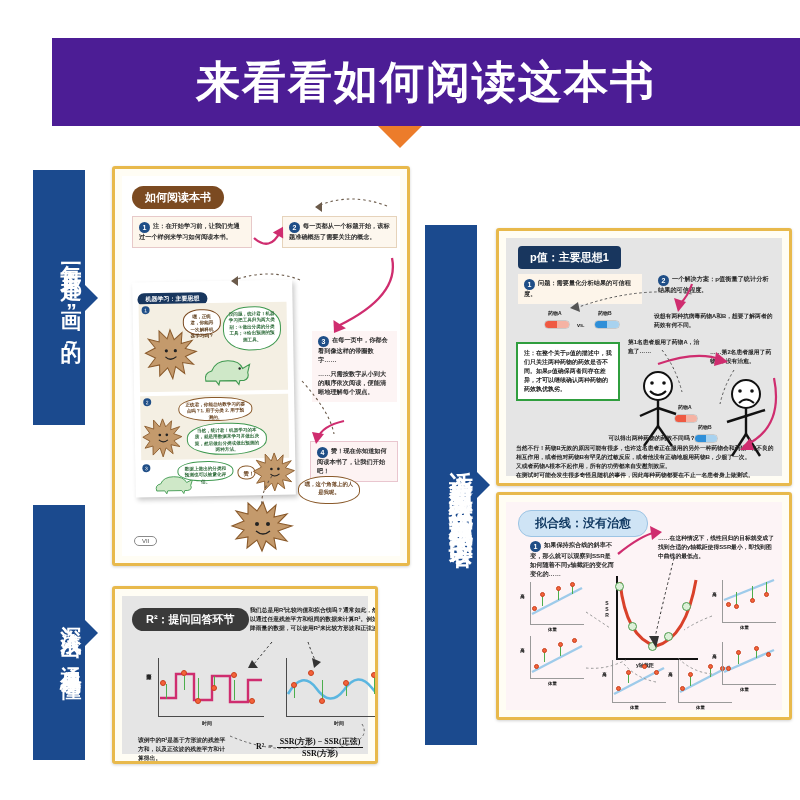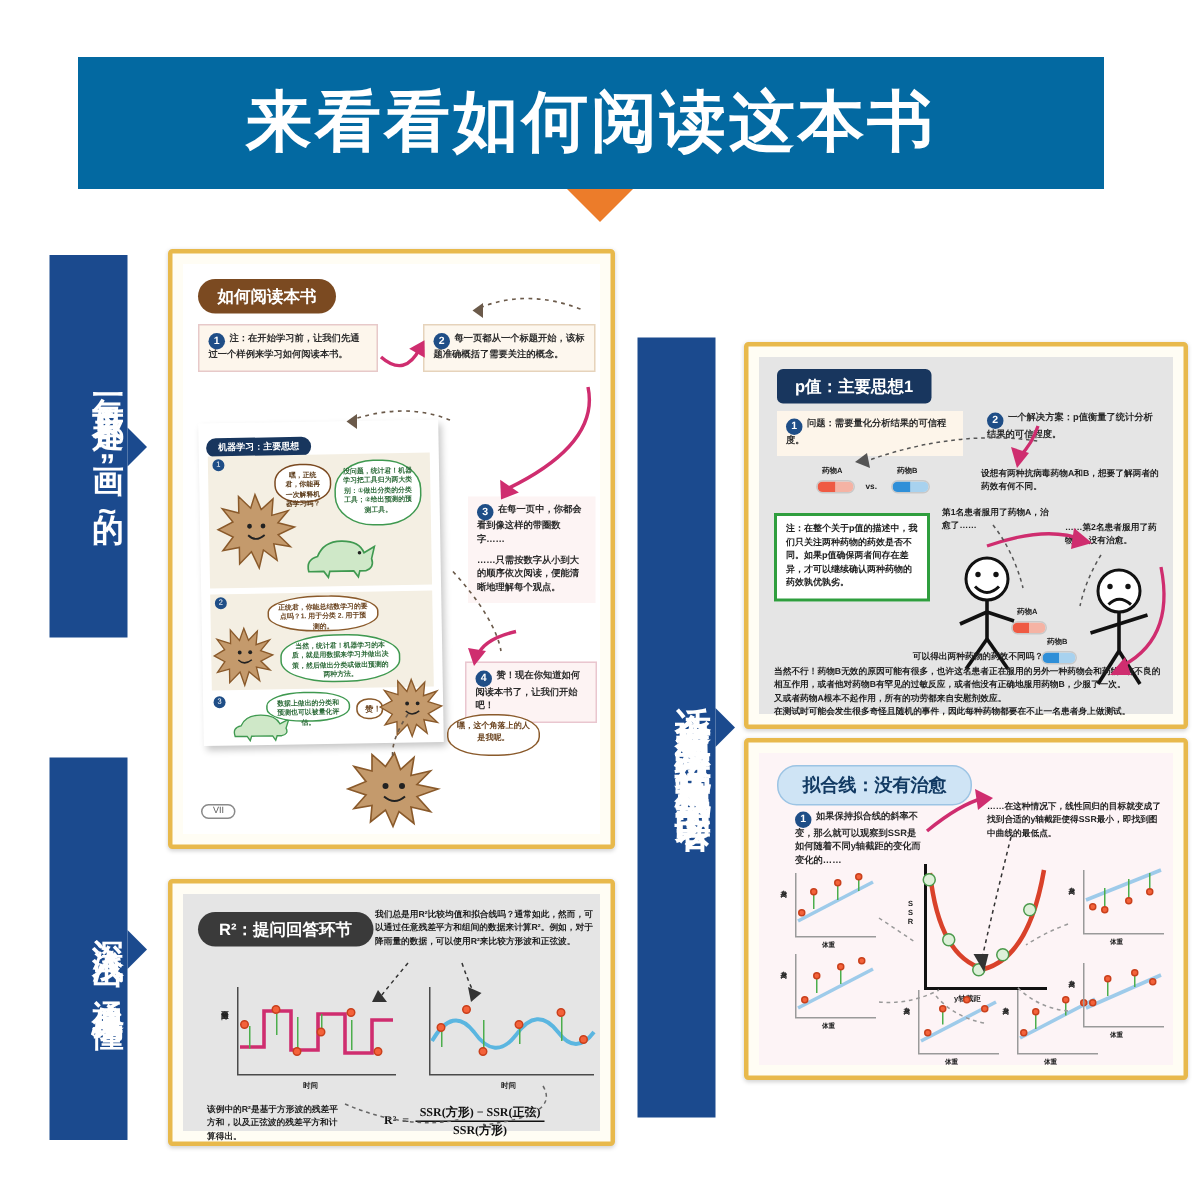--- a/index.html
+++ b/index.html
@@ -5,22 +5,22 @@
   * { box-sizing: border-box; }
   html, body { margin:0; padding:0; }
   body {
     width:800px; height:800px; overflow:hidden;
     background:#ffffff;
     font-family:"Liberation Sans","DejaVu Sans",sans-serif;
     position:relative;
   }
   
   #banner {
-    position:absolute; left:52px; top:38px; width:684px; height:88px;
-    background:#0369a1;
+    position:absolute; left:52px; top:38px; width:748px; height:88px;
+    background:#4c1d95;
   }
   #banner-title {
     color:#ffffff; font-weight:bold; font-size:44px; letter-spacing:2px;
     text-align:center; line-height:88px; white-space:nowrap;
     font-family:"DejaVu Sans","Liberation Sans",sans-serif;
   }
   #banner-notch {
     position:absolute; left:50%; top:126px; margin-left:-22px;
     width:0;height:0; border-left:22px solid transparent;
     border-right:22px solid transparent; border-top:22px solid #ec7c2a;
@@ -43,21 +43,21 @@
   #vtab-2 { left:33px; top:505px; width:52px; height:255px; font-size:21px; }
   #vtab-3 { left:425px; top:225px; width:52px; height:520px; font-size:24px; }
   
   .card {
     position:absolute; background:#fffdf4;
     border:3px solid #e8b94c; border-radius:3px;
     box-shadow:0 1px 3px rgba(0,0,0,.18);
     overflow:hidden;
   }
   #card-howto { left:112px; top:166px; width:298px; height:400px; }
-  #card-r2    { left:112px; top:586px; width:298px; height:178px; }
+  #card-r2    { left:112px; top:586px; width:266px; height:178px; }
   #card-p     { left:496px; top:228px; width:296px; height:258px; }
   #card-fit   { left:496px; top:492px; width:296px; height:228px; }
 
   .inner-page { position:absolute; inset:7px; background:#ffffff; }
   .inner-page.tint { background:#e5e5e5; }
 
   
   .pill-brown {
     display:inline-block; background:#7b4a21; color:#fff;
     border-radius:14px; padding:4px 13px; font-size:11px; font-weight:bold;

